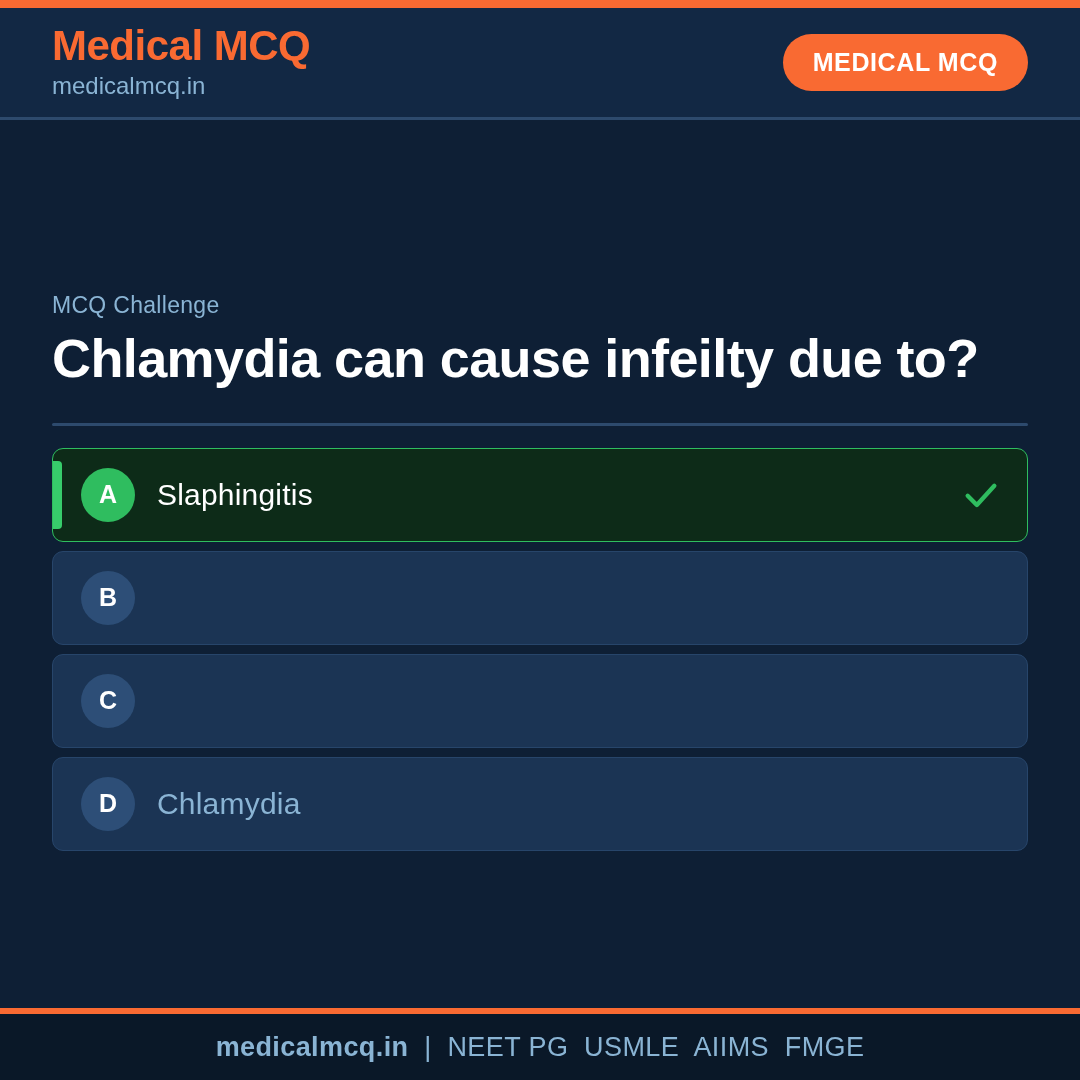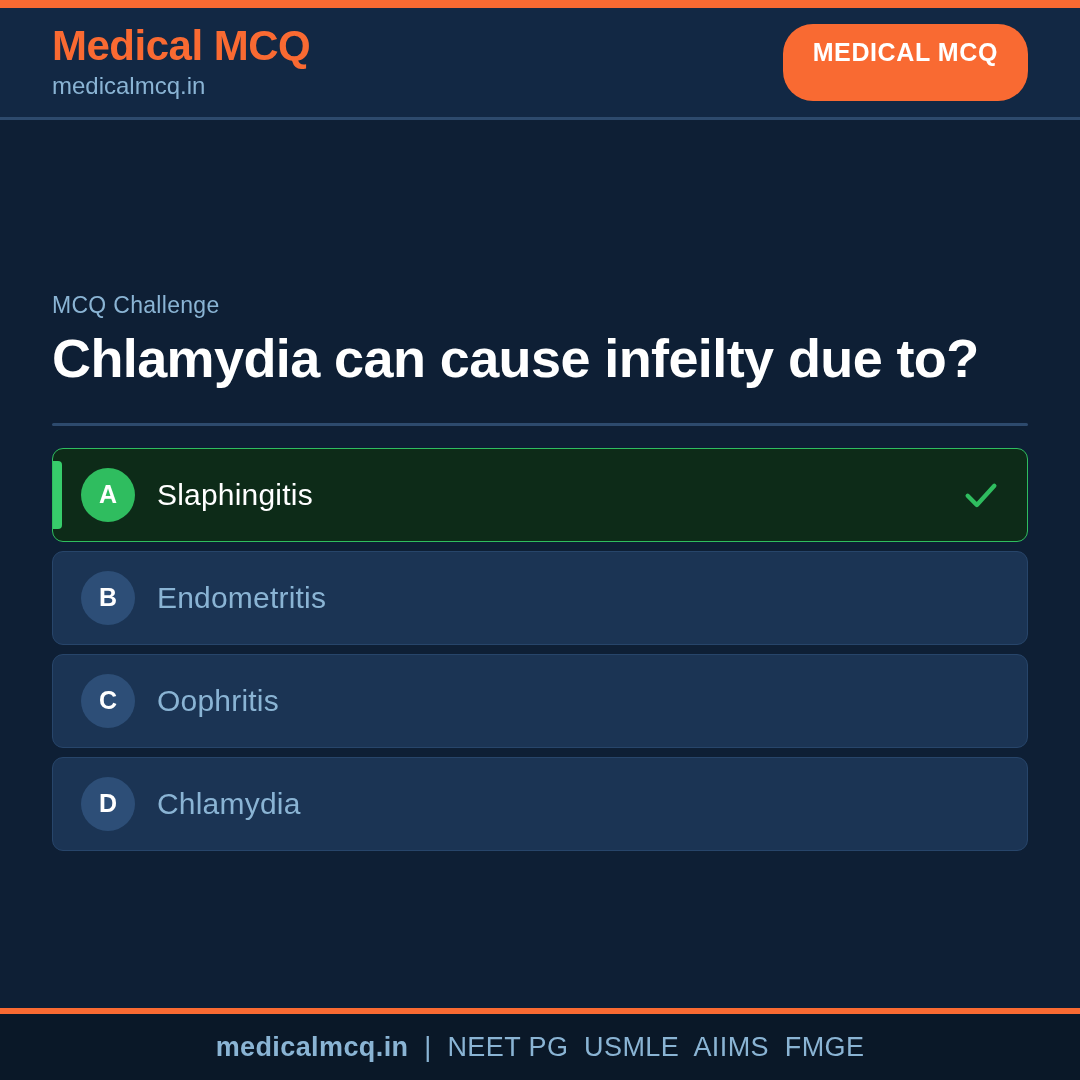--- a/index.html
+++ b/index.html
@@ -26,22 +26,23 @@
     flex:0 0 auto;
   }
 
   
   .header {
     flex:0 0 auto;
     height:112px;
     background:#122844;
     border-bottom:3px solid #2d4a6d;
     display:flex;
+    align-items:center;
     justify-content:space-between;
-    padding:16px 52px;
+    padding:0 52px;
   }
   .brand-block { display:flex; flex-direction:column; justify-content:center; }
   .brand-title {
     font-size:42px;
     font-weight:bold;
     color:#f96a32;
     line-height:1.04;
     letter-spacing:-0.5px;
   }
   .brand-url {
@@ -206,26 +207,24 @@
         <div class="opt-text">Slaphingitis</div>
         <div class="check-icon">
           <svg width="40" height="40" viewBox="0 0 24 24" fill="none" stroke="#2fbd5f" stroke-width="2.6" stroke-linecap="round" stroke-linejoin="round">
             <polyline points="4,12.5 9.5,18 20,6.5"></polyline>
           </svg>
         </div>
       </div>
 
       <div class="option">
         <div class="opt-badge">B</div>
-        <div class="opt-text">Endometritis</div>
       </div>
 
       <div class="option">
         <div class="opt-badge">C</div>
-        <div class="opt-text">Oophritis</div>
       </div>
 
       <div class="option">
         <div class="opt-badge">D</div>
         <div class="opt-text">Chlamydia</div>
       </div>
 
     </div>
   </div>
 

